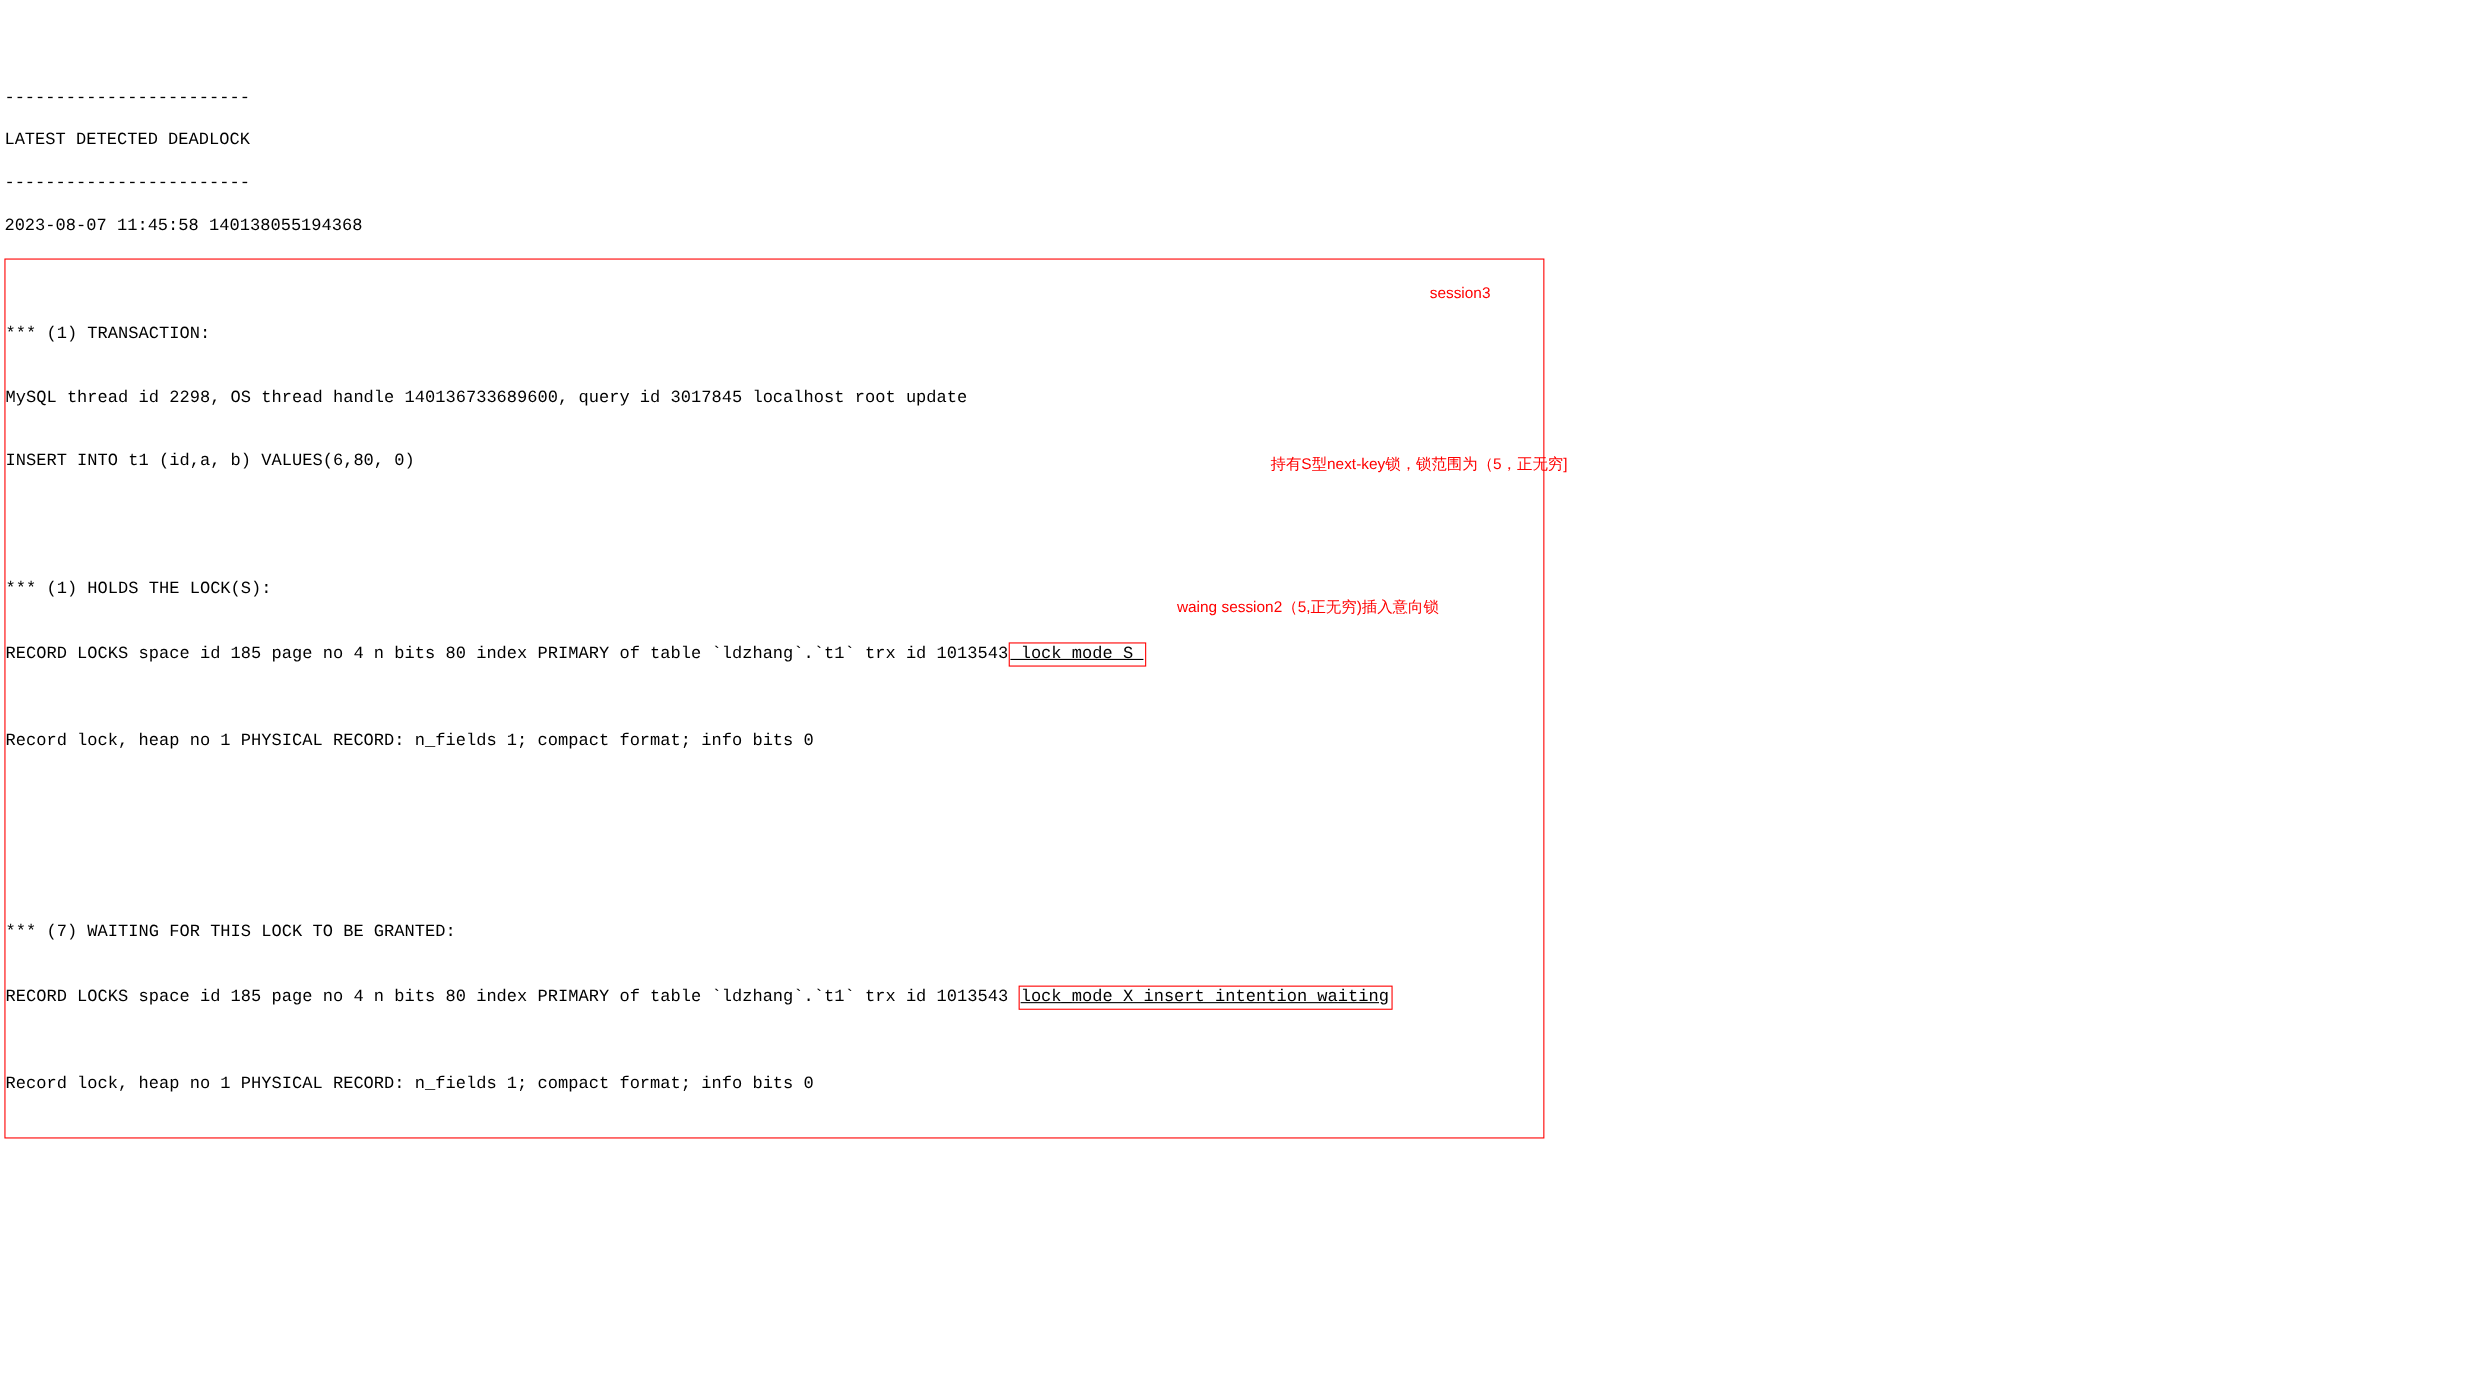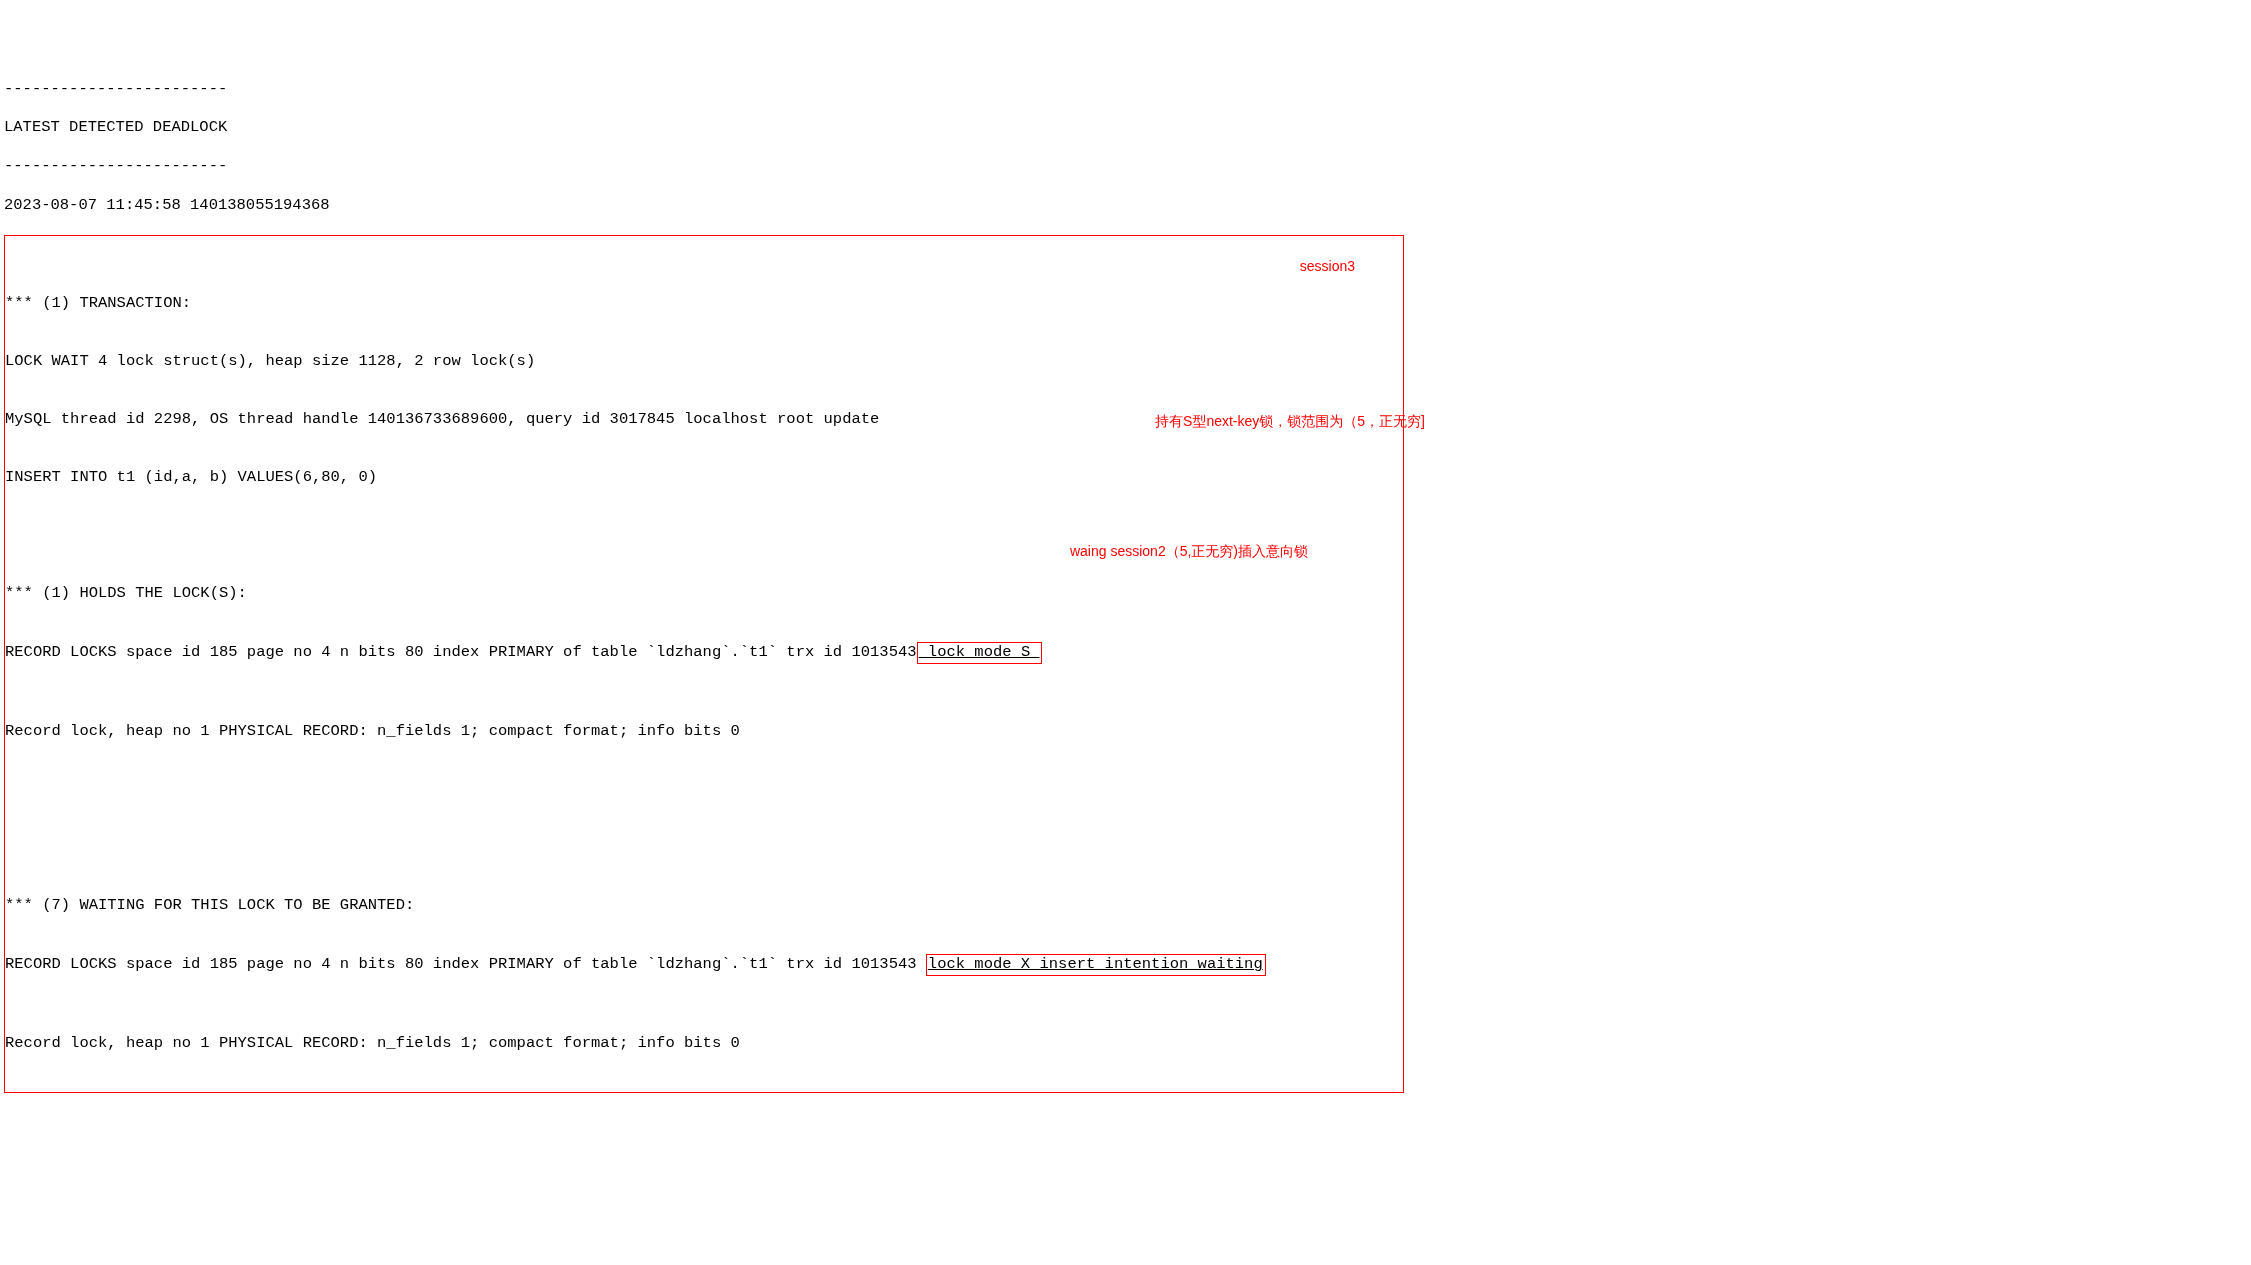--- a/index.html
+++ b/index.html
@@ -39,21 +39,20 @@
 
 
 
 <span class="line">------------------------</span>
 <span class="line">LATEST DETECTED DEADLOCK</span>
 <span class="line">------------------------</span>
 <span class="line">2023-08-07 11:45:58 140138055194368</span>
 <div class="block">
   <span class="annot" style="top:22px; right:48px;">session3</span>
   <span class="line">*** (1) TRANSACTION:</span>
-  <span class="line">LOCK WAIT 4 lock struct(s), heap size 1128, 2 row lock(s)</span>
   <span class="line">MySQL thread id 2298, OS thread handle 140136733689600, query id 3017845 localhost root update</span>
   <span class="line">INSERT INTO t1 (id,a, b) VALUES(6,80, 0)</span>
   <span class="line">&nbsp;</span>
   <span class="line">*** (1) HOLDS THE LOCK(S):</span>
   <span class="line"><span>RECORD LOCKS space id 185 page no 4 n bits 80 index PRIMARY of table `ldzhang`.`t1` trx id 1013543</span><span class="inline-box"> lock mode S </span></span>
   <span class="annot" style="top:177px; right:-22px;">持有S型next-key锁，锁范围为（5，正无穷]</span>
   <span class="line">Record lock, heap no 1 PHYSICAL RECORD: n_fields 1; compact format; info bits 0</span>
   <span class="line">&nbsp;</span>
   <span class="line">&nbsp;</span>
   <span class="line">*** (7) WAITING FOR THIS LOCK TO BE GRANTED:</span>

